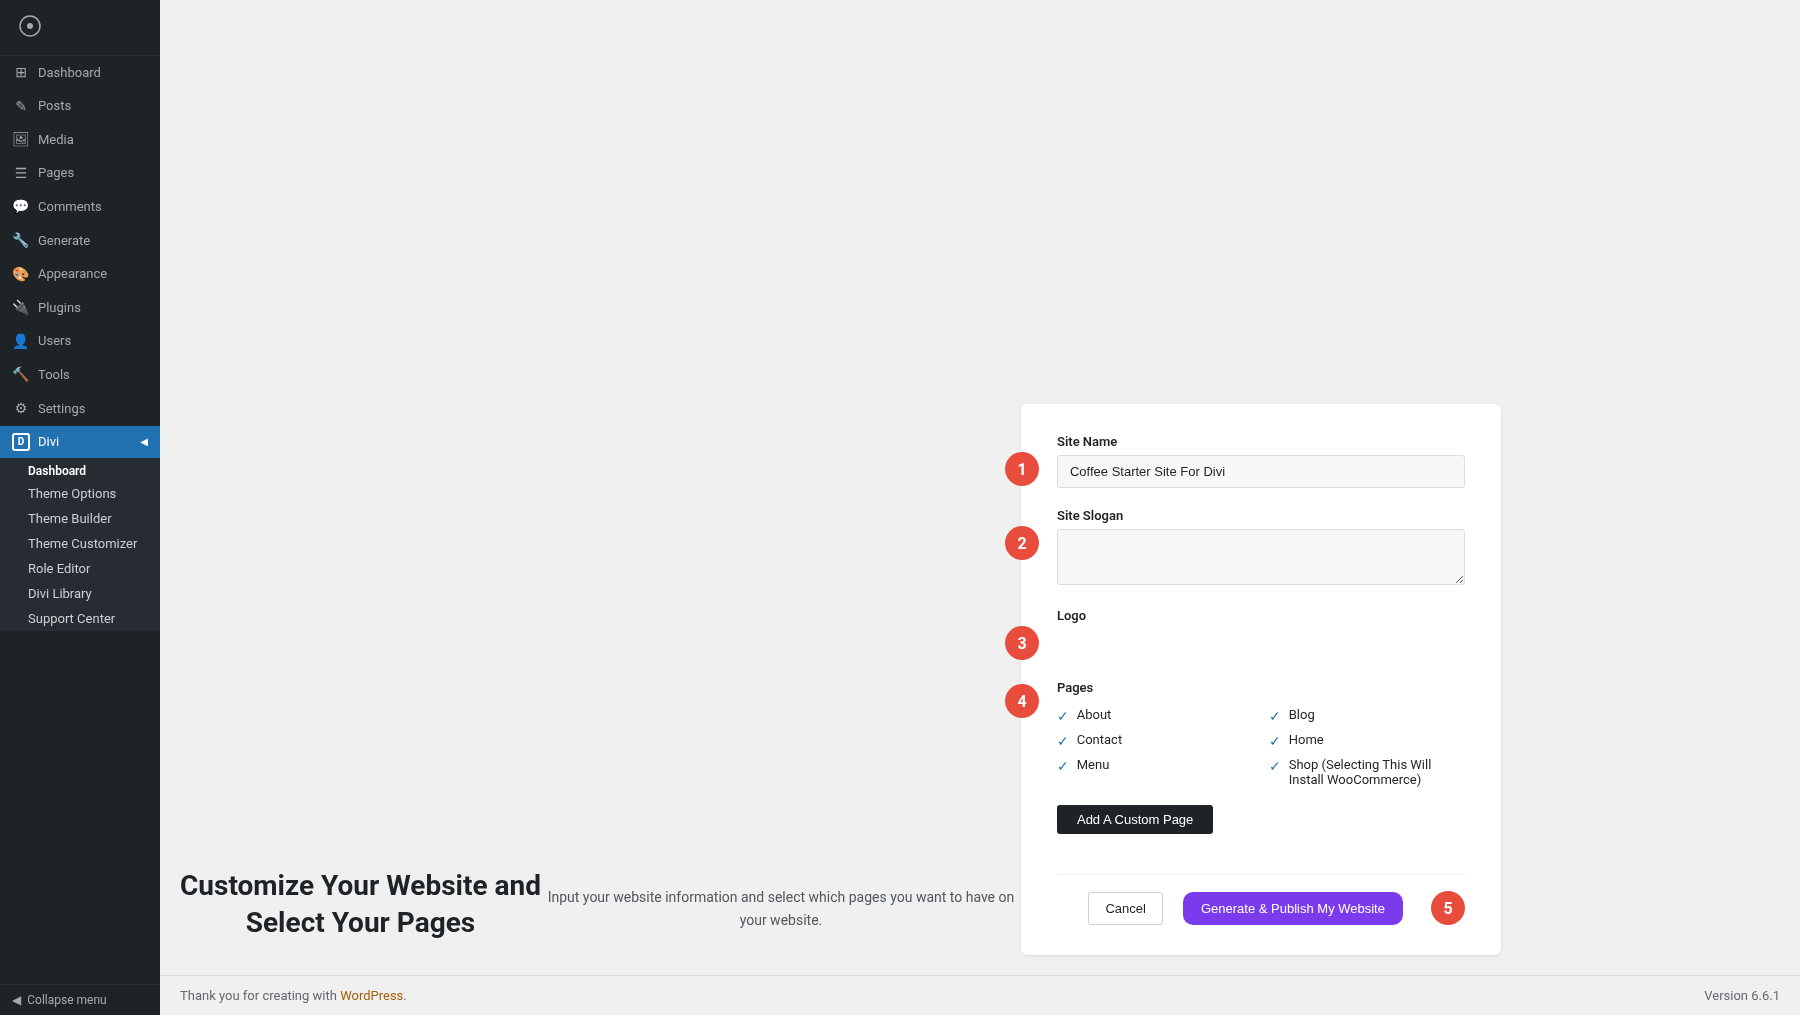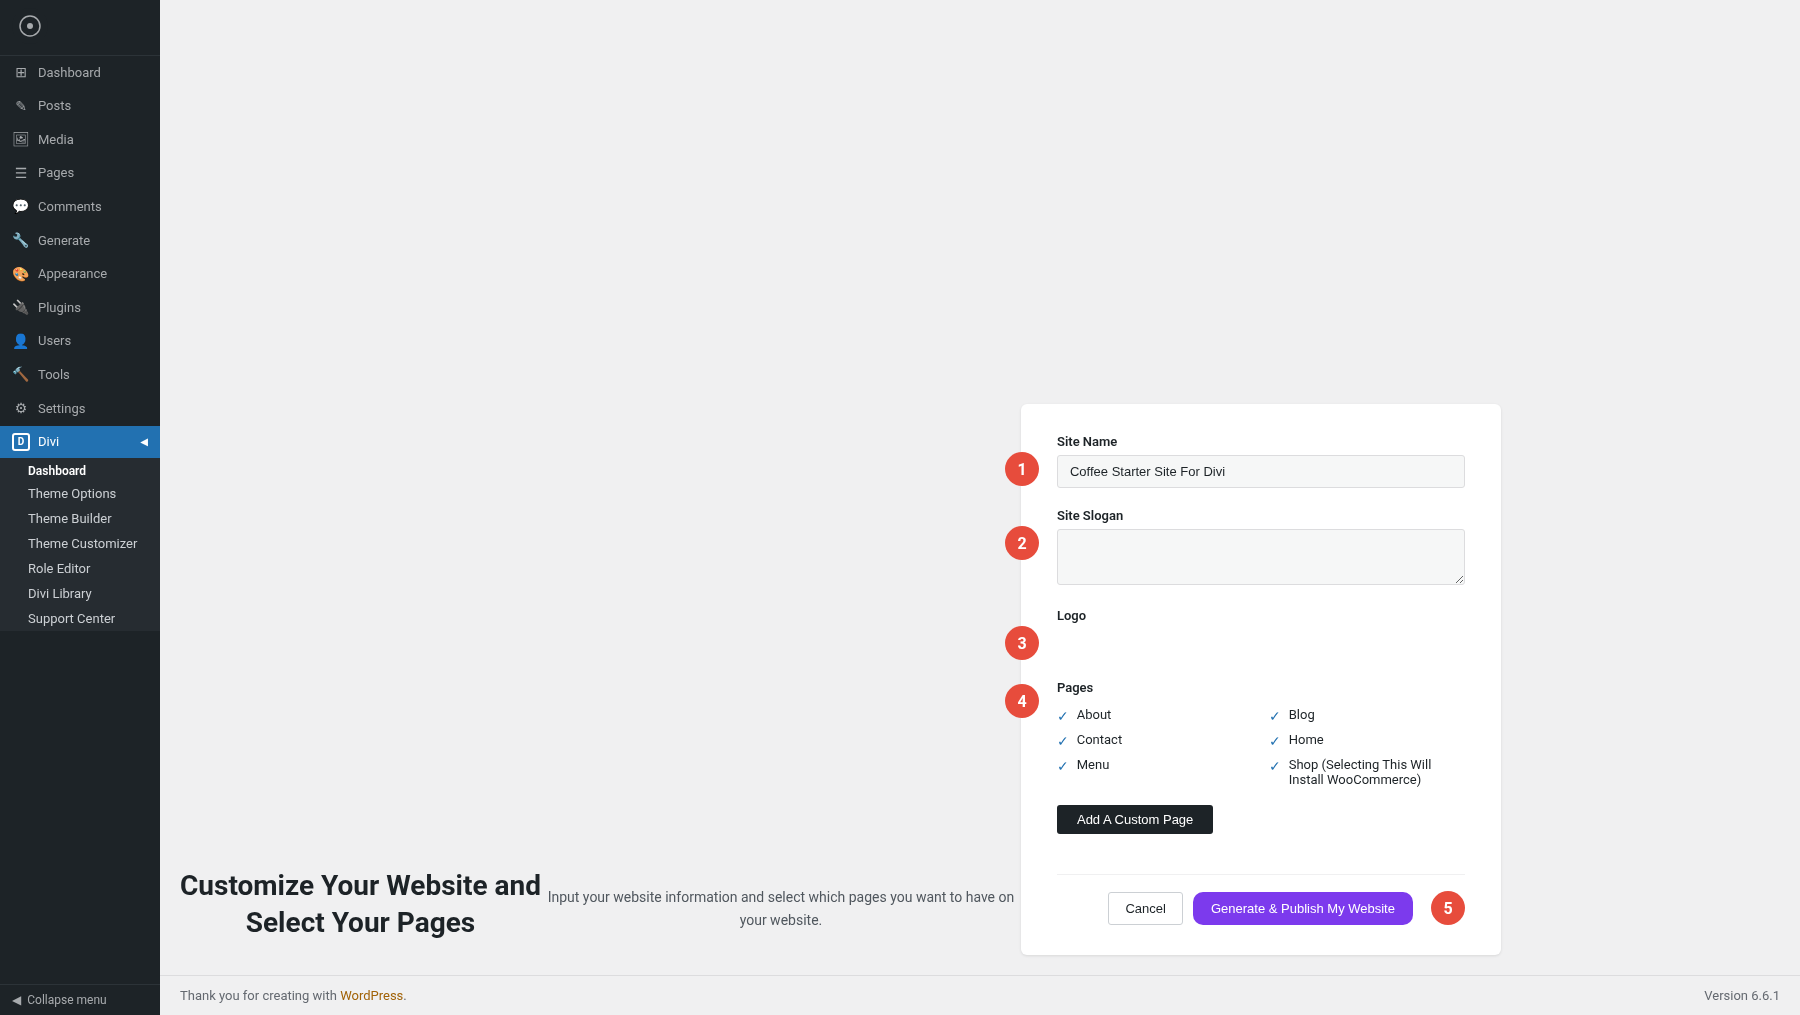--- a/index.html
+++ b/index.html
@@ -203,21 +203,21 @@
       border: none;
       border-radius: 3px;
       font-size: 13px;
       cursor: pointer;
       margin-bottom: 20px;
     }
 
     .card-footer {
       display: flex;
       justify-content: flex-end;
-      gap: 10px;
+      gap: 20px;
       align-items: center;
       border-top: 1px solid #f0f0f1;
       padding-top: 16px;
       margin-top: 20px;
     }
 
     .cancel-btn {
       padding: 8px 16px;
       background: #fff;
       color: #1d2327;

